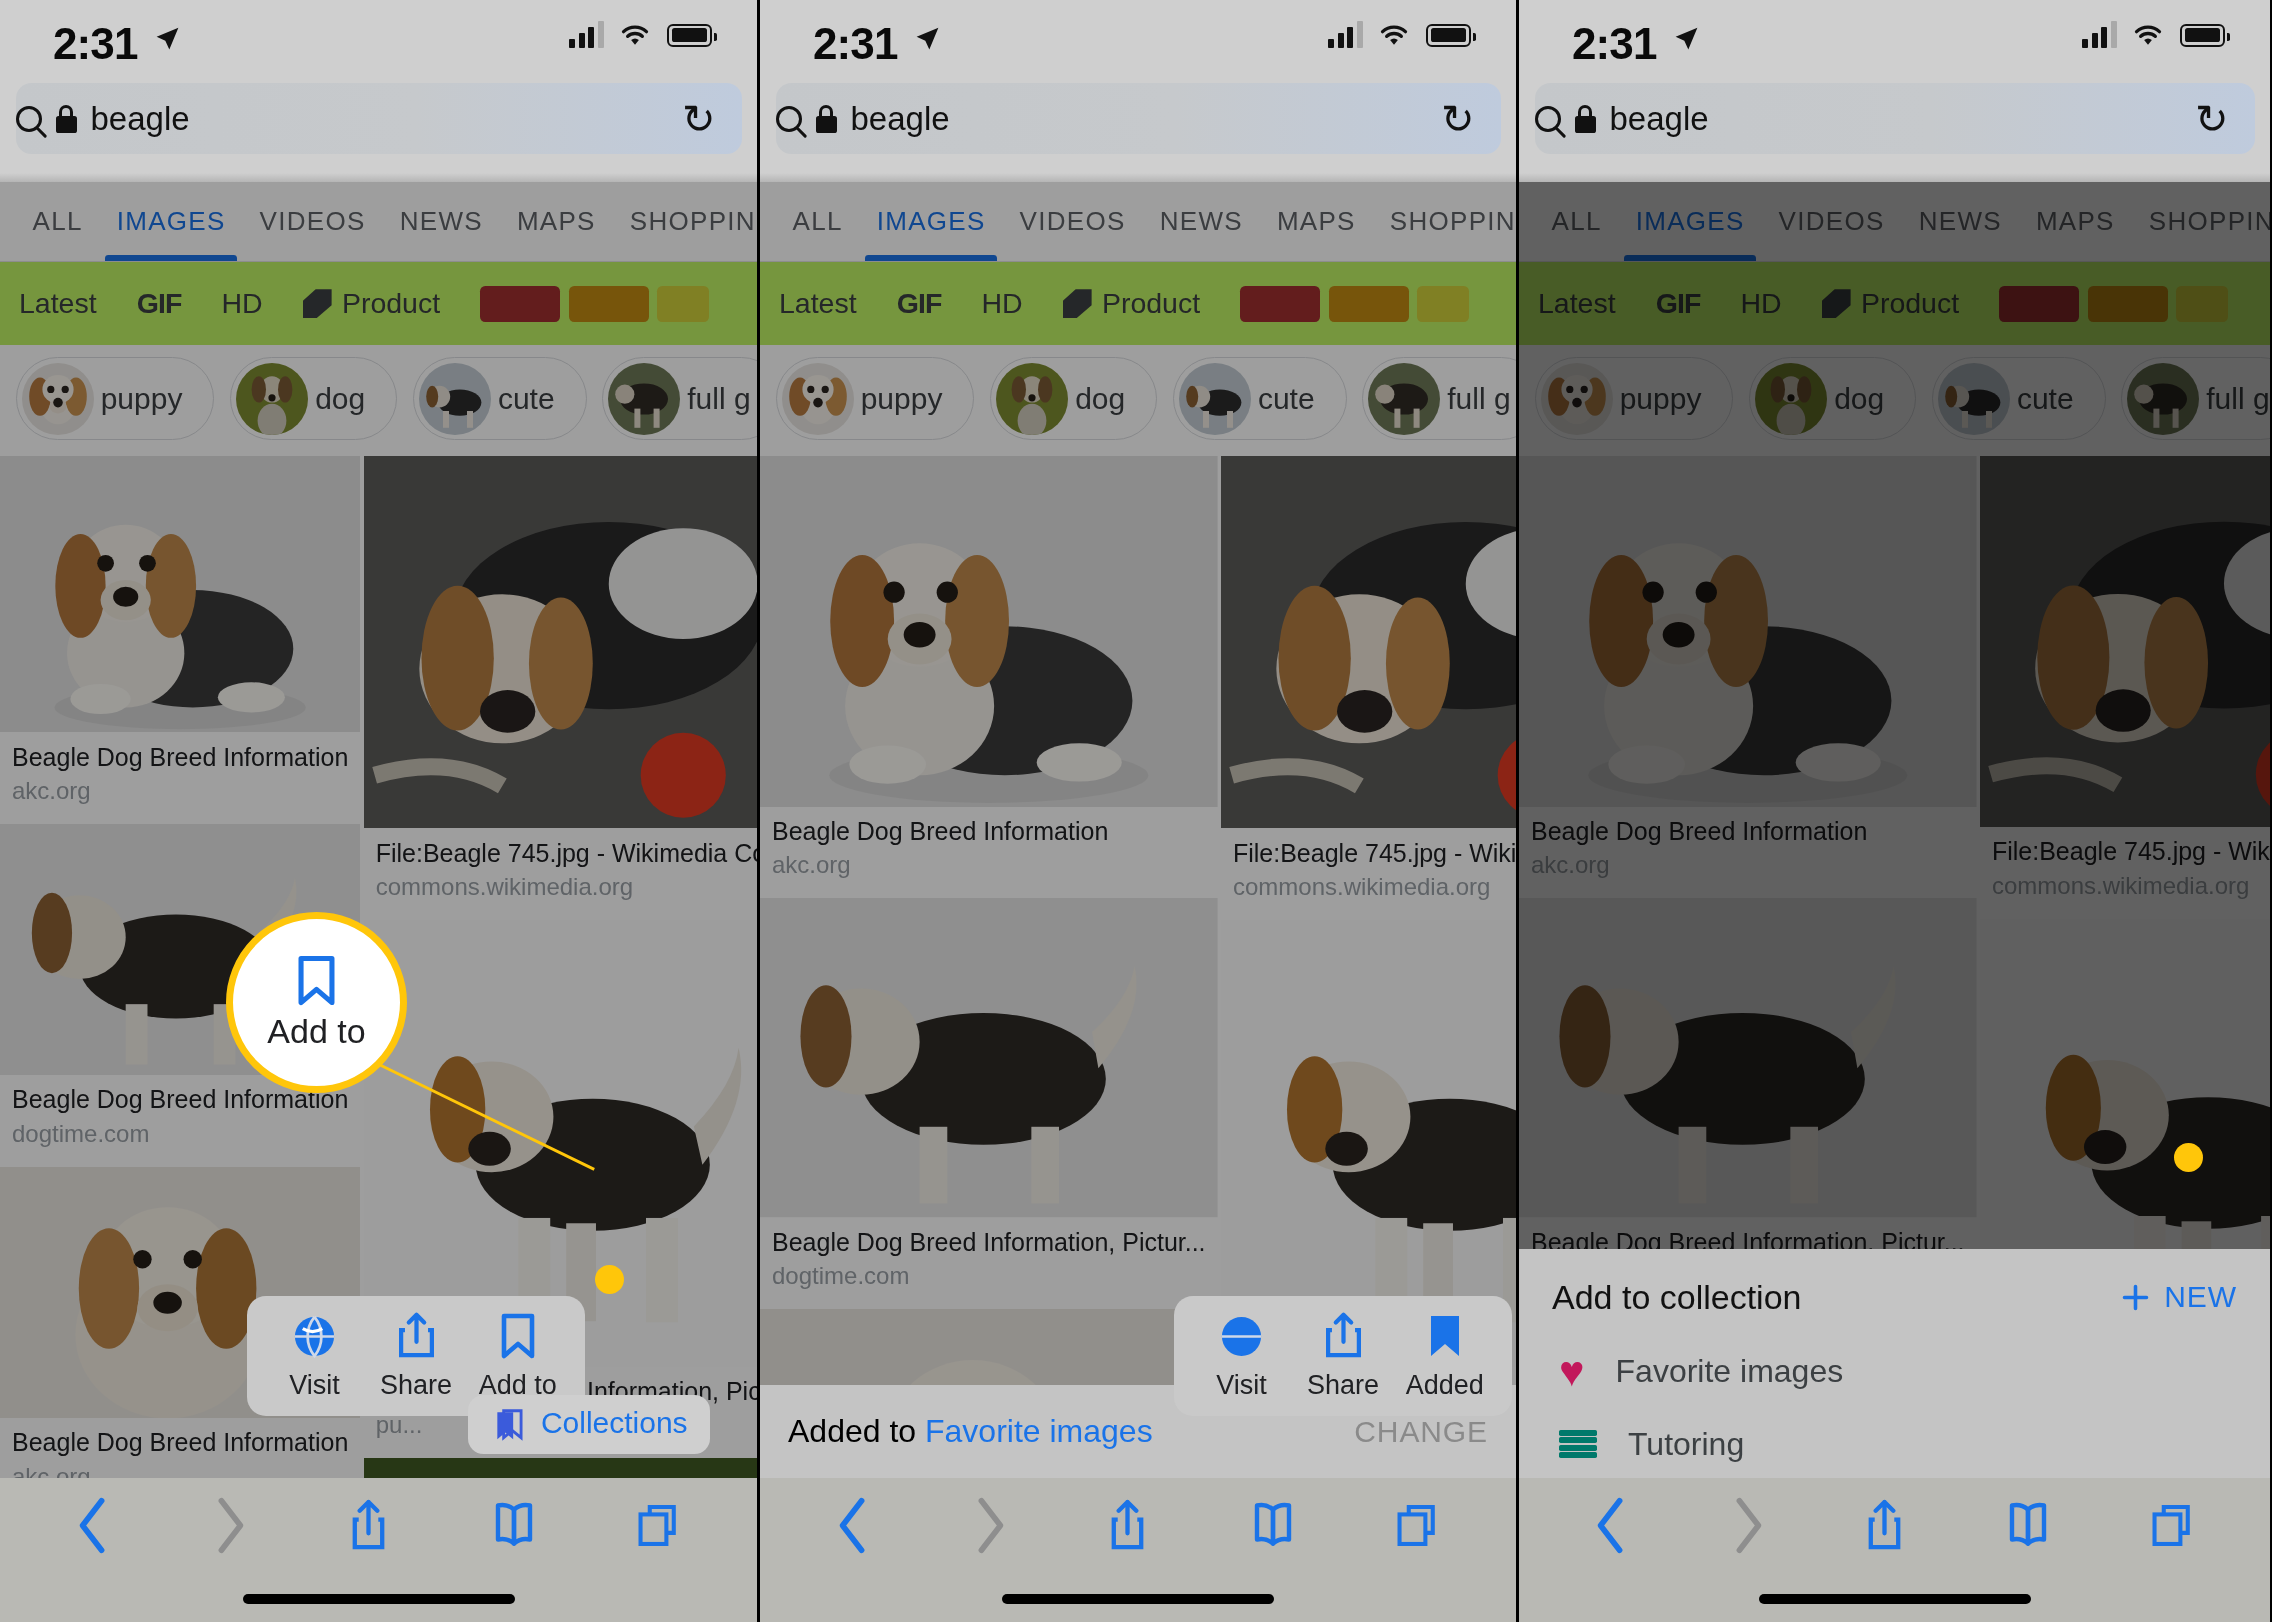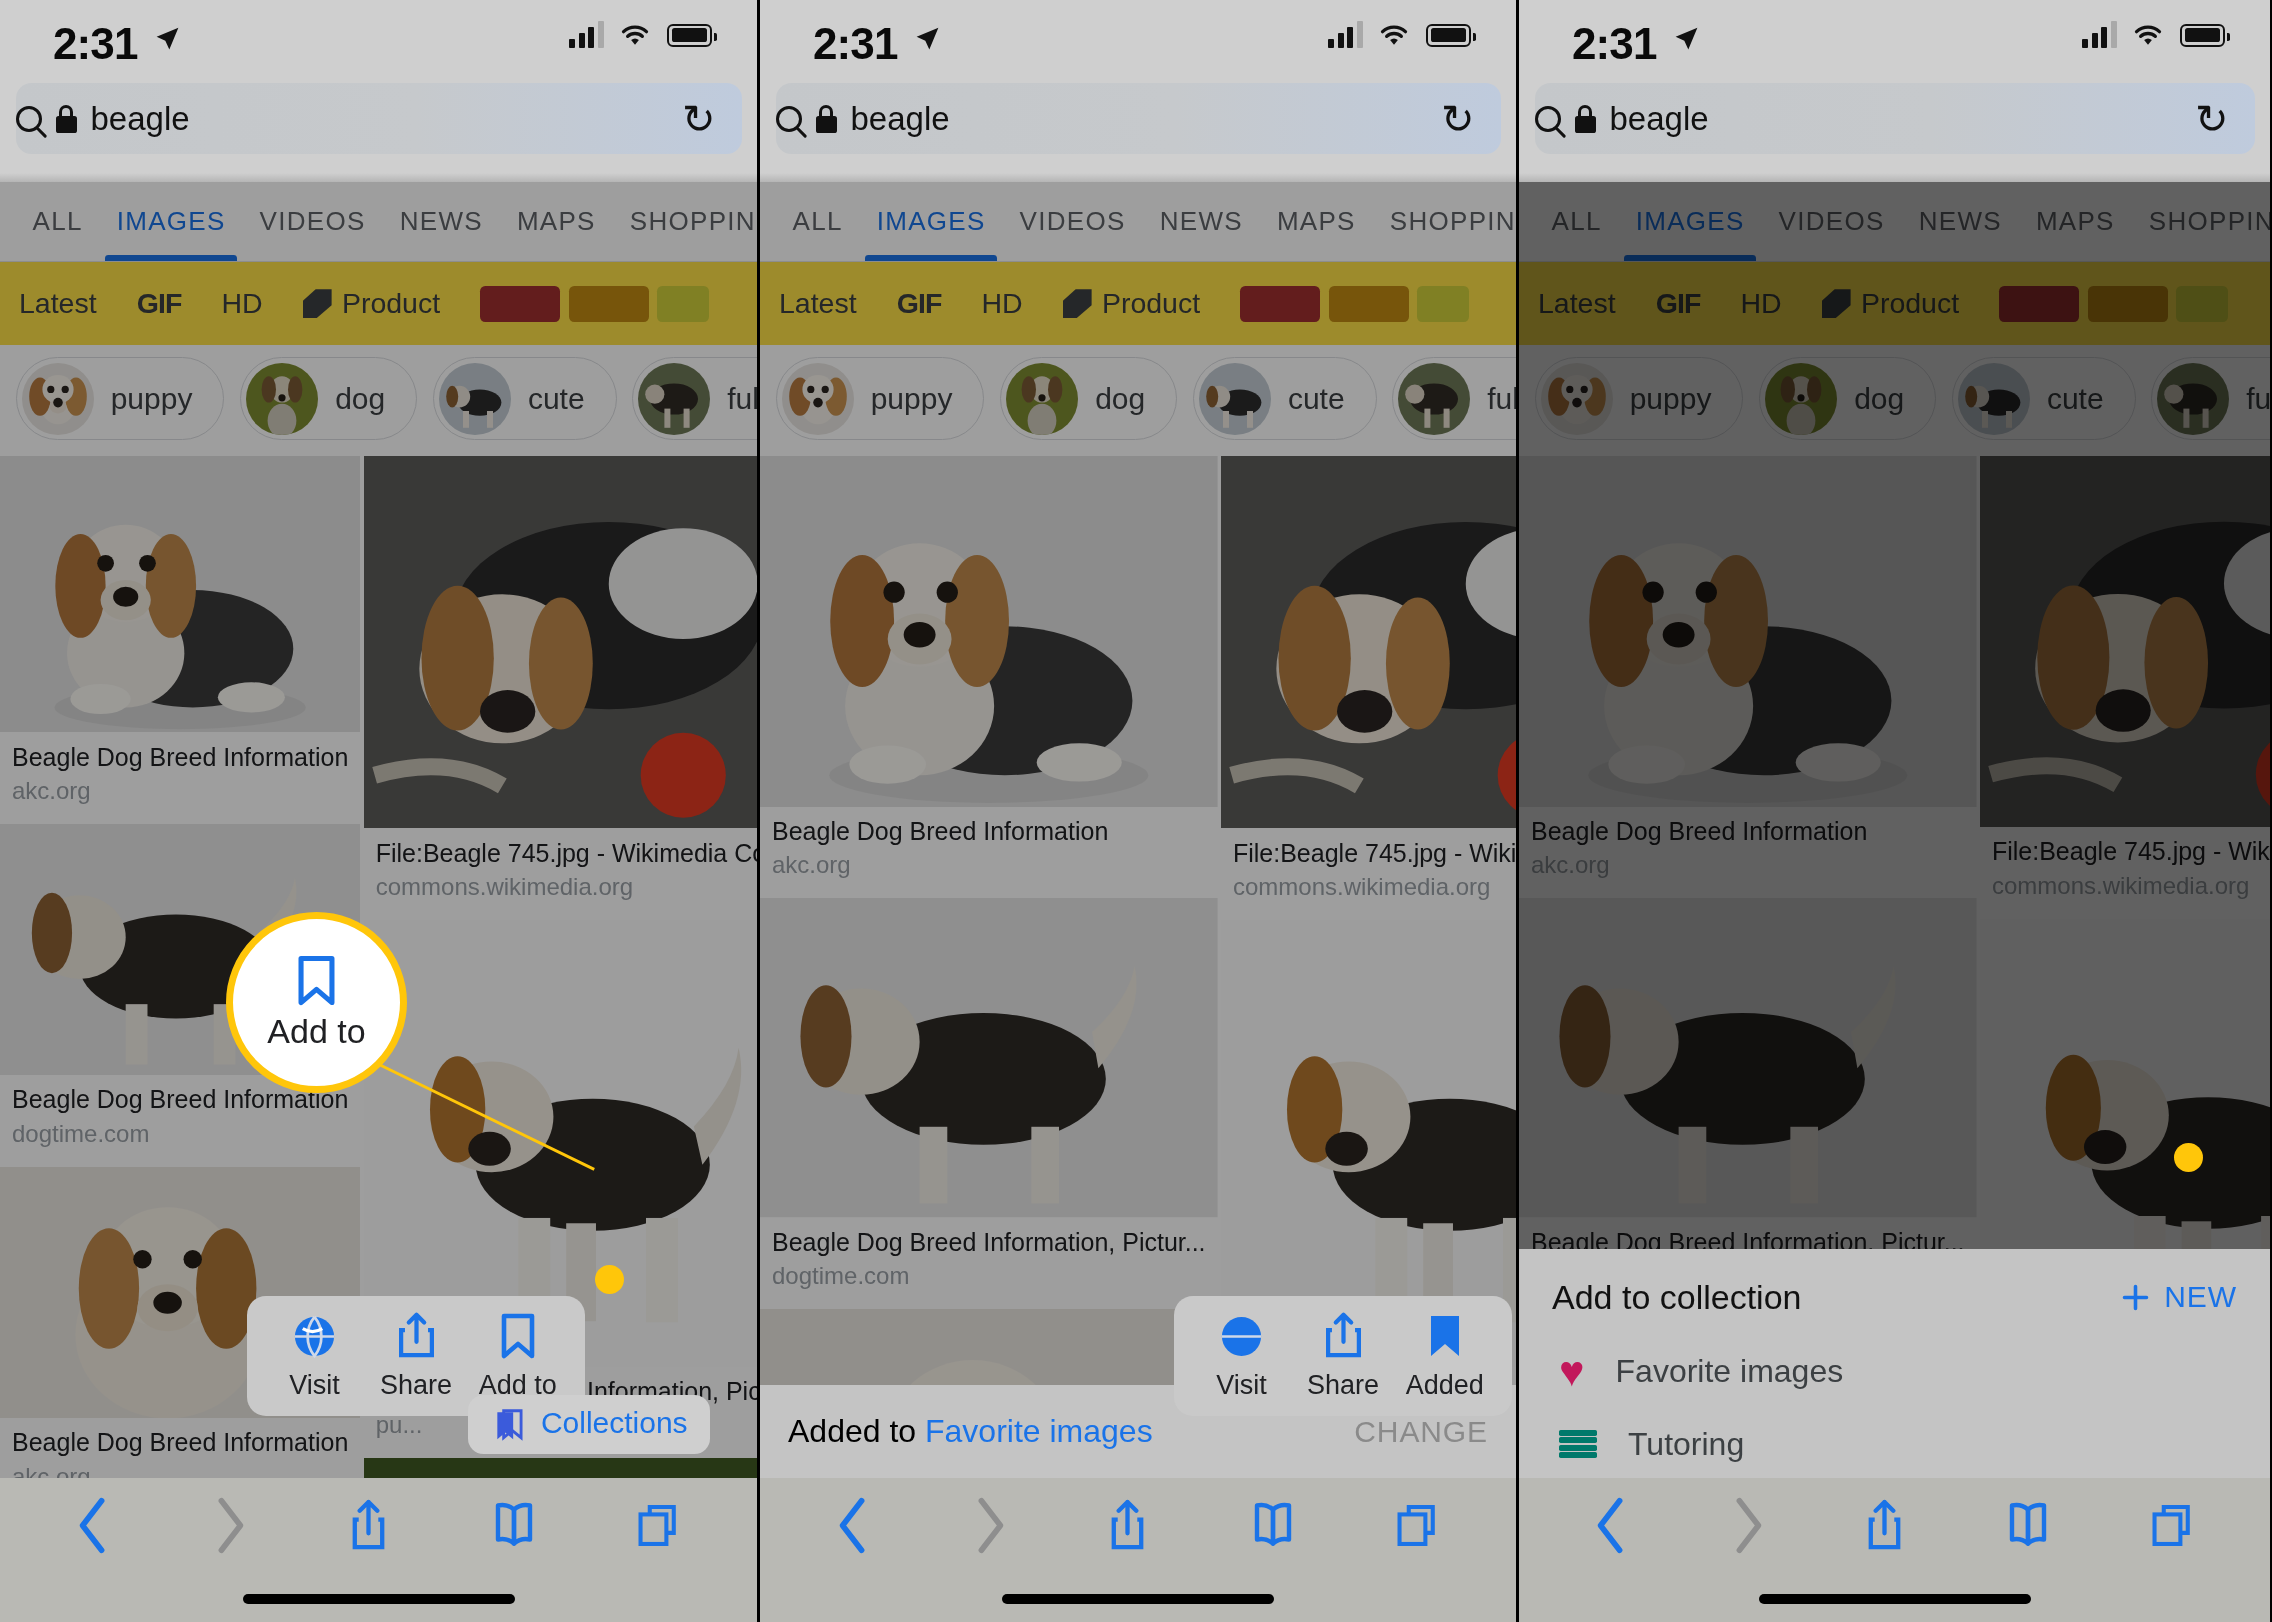--- a/index.html
+++ b/index.html
@@ -63,31 +63,31 @@
   .tabs-row { display:flex; align-items:center; gap:0; padding:0 15.5px;
               height:79px; background:#fff; position:relative; }
   .tab { font-size:26px; color:#5f6368; letter-spacing:1.3px; padding:0 17px;
          position:relative; height:79px; line-height:79px; white-space:nowrap;}
   .tab.active { color:#1a73e8; }
   .tab.active::after{ content:""; position:absolute; left:5.2px; right:5.2px; bottom:0;
                       height:6px; background:#1a73e8; border-radius:3.4px 3.4px 0 0;}
   .tabs-underline{ height:1.7px; background:#e4e4e4; }
 
   .filters-row { display:flex; align-items:center; gap:0; height:83px;
-                 padding:0 19px; background:#fde047; }
+                 padding:0 19px; background:#bef264; }
   .filt { font-size:28.5px; color:#3c4043; margin-right:40px; display:flex;
           align-items:center; gap:10.3px; white-space:nowrap; }
   .gif { font-weight:700; letter-spacing:-0.9px; }
   .tagico { width:29px; height:29px; background:#3c4043;
             clip-path:polygon(0 40%,45% 0,100% 0,100% 55%,48% 100%,0 100%); }
   .swatch { width:80px; height:36px; border-radius:5.2px; margin-right:8.6px; }
 
   .chips-row { display:flex; gap:15.5px; padding:12px 15.5px 15.5px; background:#fff;
                overflow:hidden; }
-  .chip { display:flex; align-items:center; gap:17px; border:1.7px solid #dadce0;
+  .chip { display:flex; align-items:center; gap:7px; border:1.7px solid #dadce0;
           border-radius:52px; padding:5.2px 31px 5.2px 5.2px; height:83px; flex:0 0 auto;}
   .chip .thumb { width:72px; height:72px; border-radius:50%; overflow:hidden; }
   .chip .lbl { font-size:30px; color:#3c4043; white-space:nowrap;}
 
   
   .grid { display:flex; gap:3.4px; padding:0 0 0 0; background:#fff; }
   .col { flex:1; display:flex; flex-direction:column; }
   .card { background:#fff; }
   .card .ph { width:100%; display:block; }
   .card .ttl { font-size:25px; color:#202124; padding:10.3px 12px 0;

